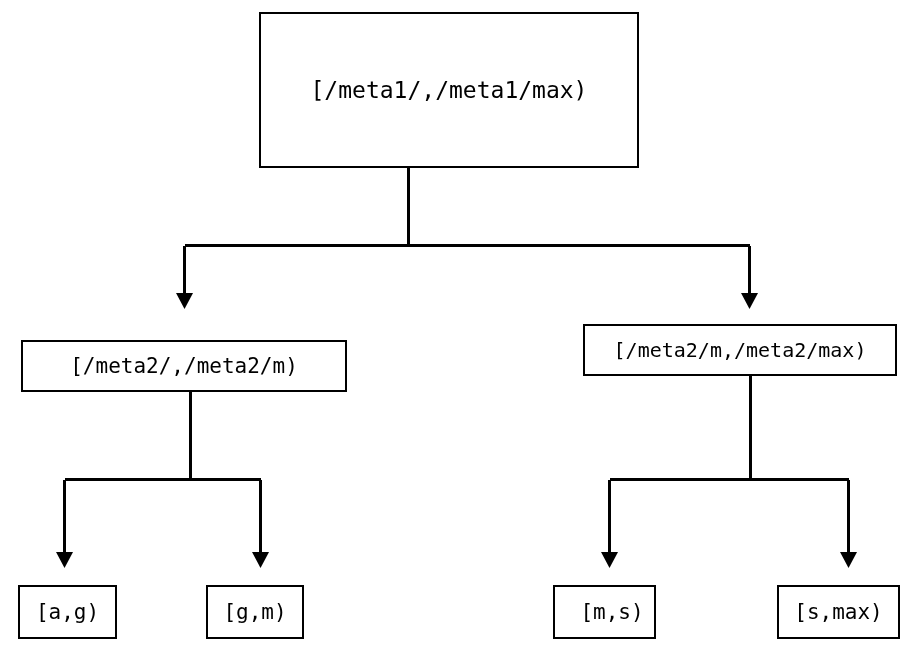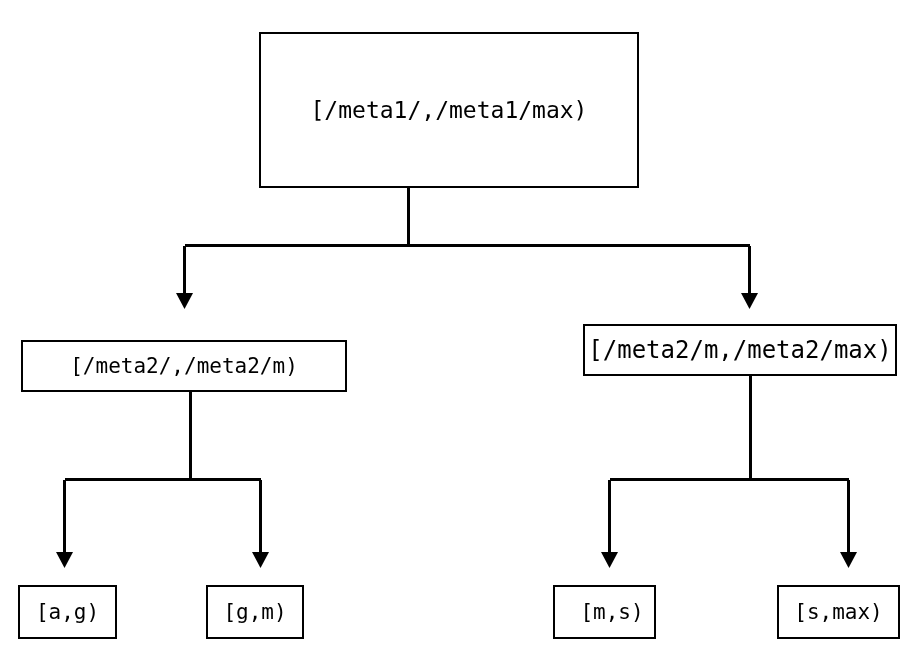--- a/index.html
+++ b/index.html
@@ -38,35 +38,34 @@
   .node-label {
     display: block;
     white-space: pre;
   }
   #node-root {
     left: 259px;
     top: 12px;
     width: 380px;
     height: 156px;
     font-size: 23px;
-    margin-top: 20px;
   }
   #node-mid-left {
     left: 21px;
     top: 340px;
     width: 326px;
     height: 52px;
     font-size: 21px;
   }
   #node-mid-right {
     left: 583px;
     top: 324px;
     width: 314px;
     height: 52px;
-    font-size: 24px;
+    font-size: 20px;
   }
   #node-leaf-ag {
     left: 18px;
     top: 585px;
     width: 99px;
     height: 54px;
     font-size: 21px;
   }
   #node-leaf-gm {
     left: 206px;

